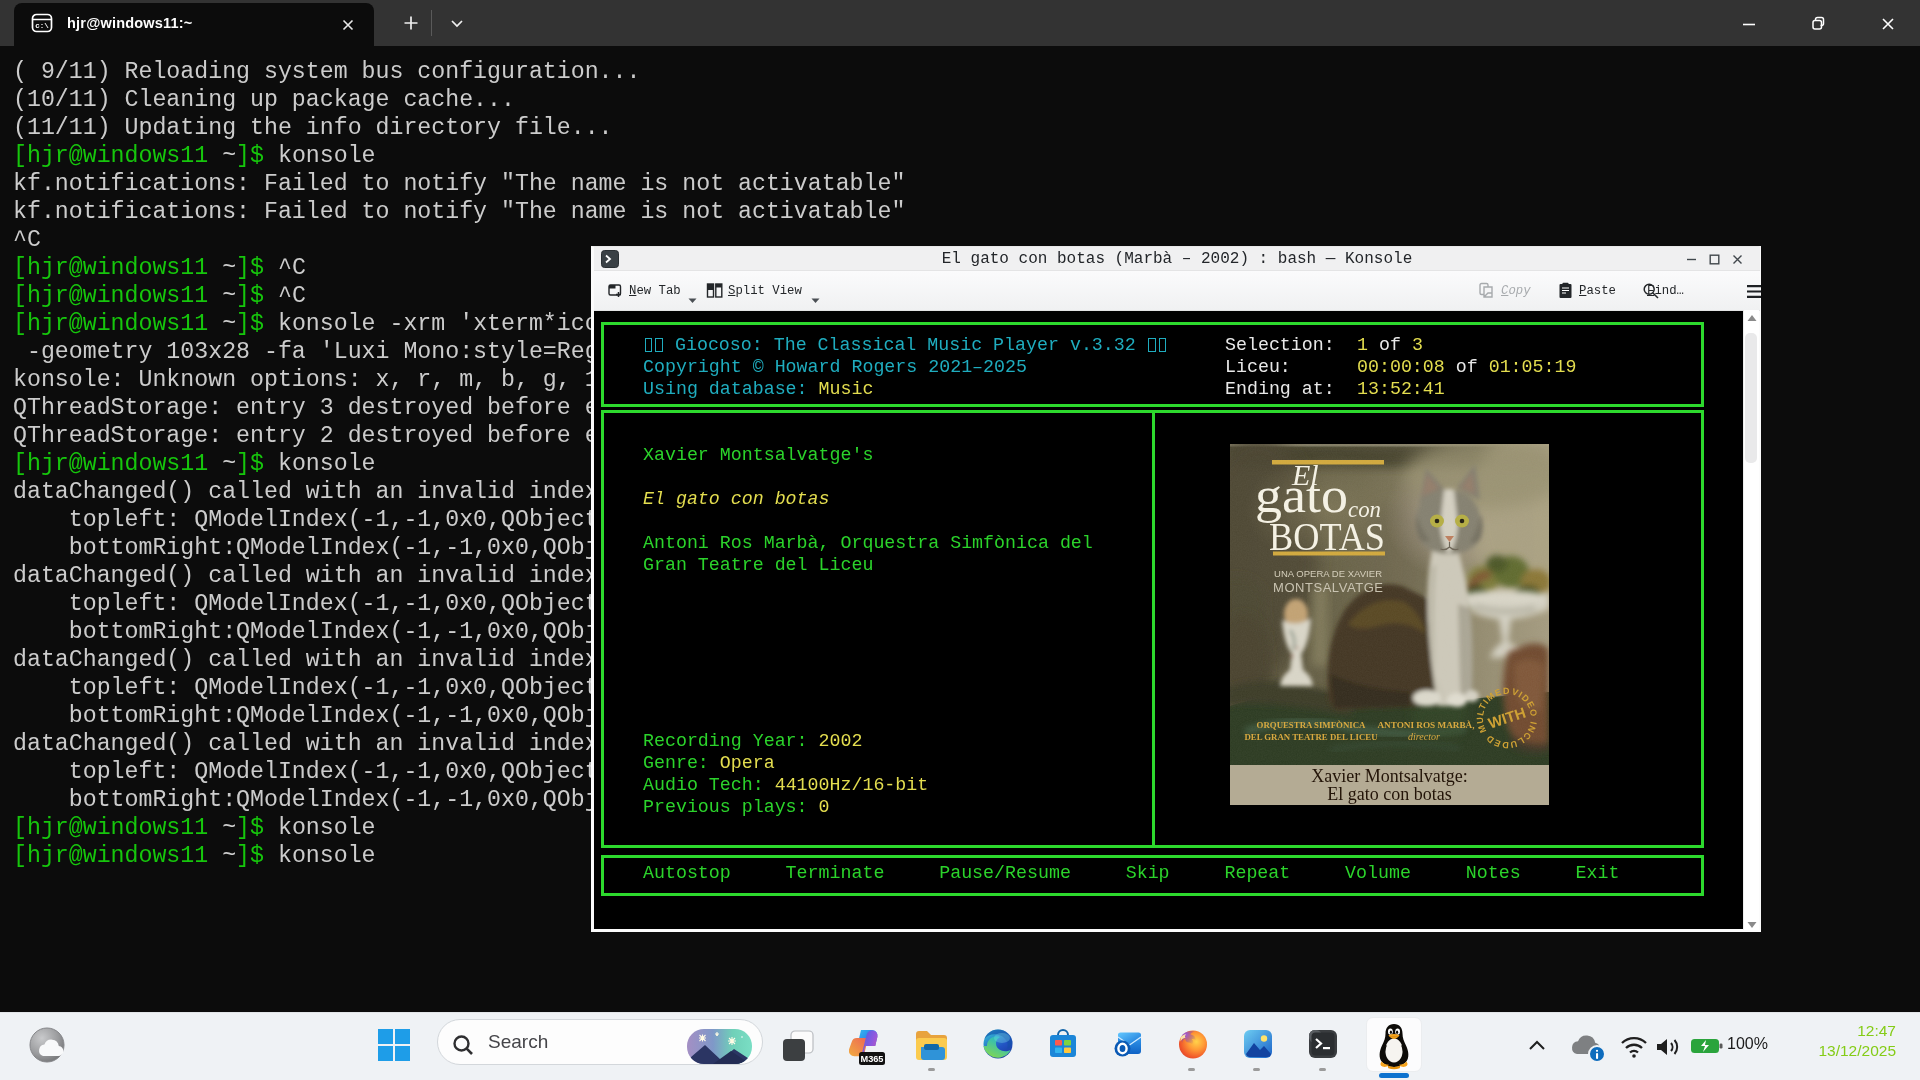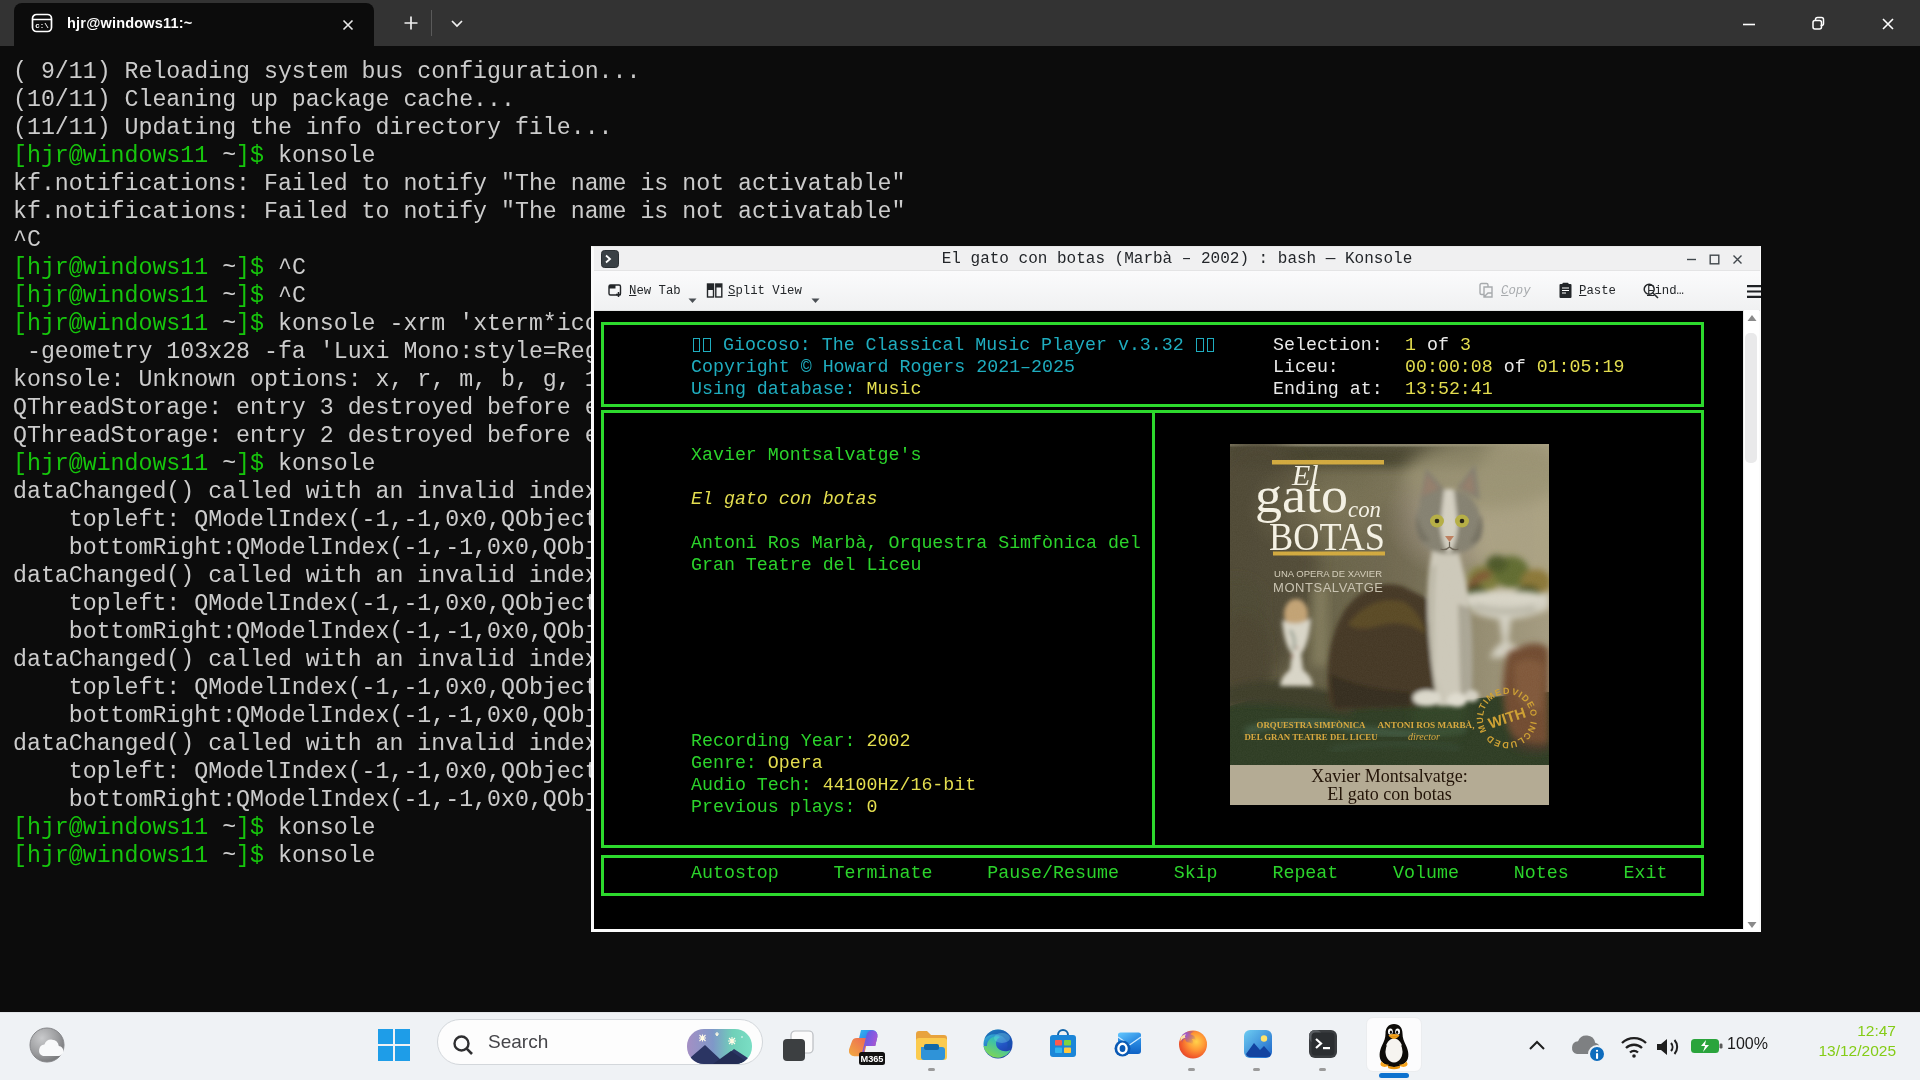--- a/index.html
+++ b/index.html
@@ -21,21 +21,21 @@
 #bgterm .w { color:#cccccc; }
 
 #kwin { position:absolute; left:591px; top:246px; width:1170px; height:686px; background:#000; border:3px solid #fbfbfb; border-top:1px solid #e8e8e8; }
 #ktitle { position:absolute; left:0; top:0; width:1166px; height:24px; background:#f0f0f1; border-bottom:1px solid #e4e4e5; }
 #ktitletext { position:absolute; left:0; top:3px; width:1166px; text-align:center; font-family:"Liberation Mono",monospace; font-size:16px; color:#23262a; }
 #ktoolbar { position:absolute; left:0; top:24px; width:1166px; height:40px; background:linear-gradient(#fbfbfc,#f0f1f2); border-bottom:1px solid #e2e3e4; }
 .tbitem { position:absolute; top:0; height:40px; font-family:"Liberation Mono",monospace; font-size:12.3px; color:#232629; line-height:40px; }
 .tbgray { color:#a7aaad;font-style:italic; }
 .tbico { position:absolute; }
 
-.tline { position:absolute; font-family:"Liberation Mono",monospace; font-size:18.3px; line-height:22px; white-space:pre;margin-left:48px; }
+.tline { position:absolute; font-family:"Liberation Mono",monospace; font-size:18.3px; line-height:22px; white-space:pre; }
 .cy { color:#1fadbf; }
 .gr { color:#2bd32b; }
 .ye { color:#e3dd4f; }
 .wh { color:#e8e8e8;text-align:center; }
 .gbox { position:absolute; border:3px solid #2dd92d; }
 .gbar { position:absolute; background:#2dd92d; }
 .tofu { display:inline-block; width:7.5px; height:13.5px; border:1.6px solid #1fadbf; margin:0 1.5px -1.5px 1.5px; }
 
 #ksb { position:absolute; left:1743px; top:310px; width:16px; height:620px; background:#ffffff; border-left:1px solid #ececec; }
 #ksbthumb { position:absolute; left:2px; top:23px; width:11px; height:130px; background:#e9e9ea; border-radius:5px; }

